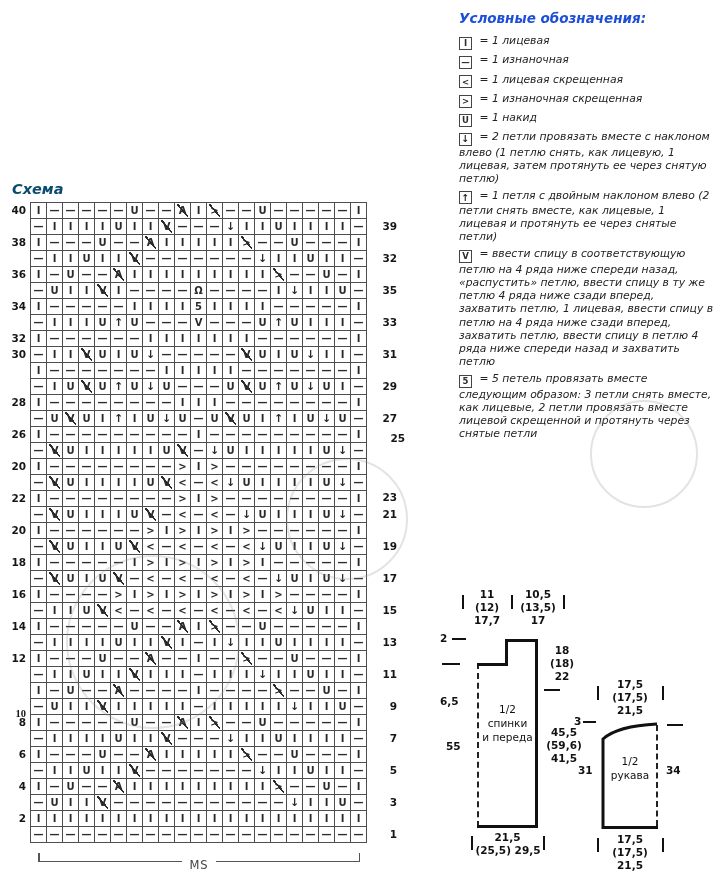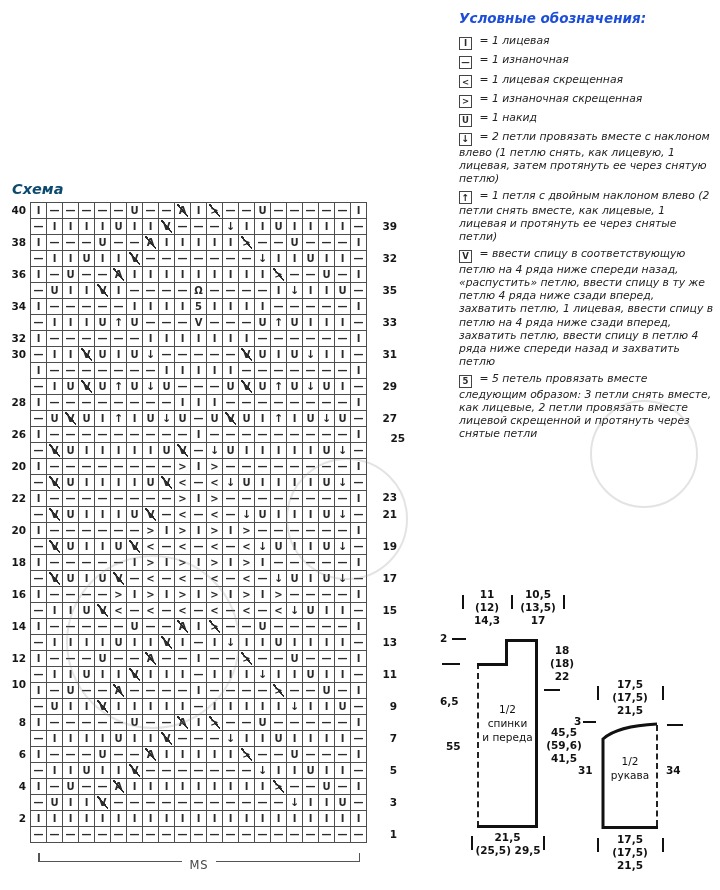--- a/index.html
+++ b/index.html
@@ -2598,21 +2598,21 @@
     <div class="rownum left" style="top: 524px;">20</div>
     <div class="rownum right" style="top: 540px;">19</div>
     <div class="rownum left" style="top: 556px;">18</div>
     <div class="rownum right" style="top: 572px;">17</div>
     <div class="rownum left" style="top: 588px;">16</div>
     <div class="rownum right" style="top: 604px;">15</div>
     <div class="rownum left" style="top: 620px;">14</div>
     <div class="rownum right" style="top: 636px;">13</div>
     <div class="rownum left" style="top: 652px;">12</div>
     <div class="rownum right" style="top: 668px;">11</div>
-    <div class="rownum left" style="top: 678px;">10</div>
+    <div class="rownum left" style="top: 708px; font-family: Liberation Serif, serif;">10</div>
     <div class="rownum right" style="top: 700px;">9</div>
     <div class="rownum left" style="top: 716px;">8</div>
     <div class="rownum right" style="top: 732px;">7</div>
     <div class="rownum left" style="top: 748px;">6</div>
     <div class="rownum right" style="top: 764px;">5</div>
     <div class="rownum left" style="top: 780px;">4</div>
     <div class="rownum right" style="top: 796px;">3</div>
     <div class="rownum left" style="top: 812px;">2</div>
     <div class="rownum right" style="top: 828px;">1</div>
   </div>
@@ -2648,21 +2648,21 @@
           <span class="sym">5</span>
         </span> = 5 петель провязать вместе следующим образом: 3 петли снять вместе, как лицевые, 2 петли про­вязать вместе лицевой скрещенной и протянуть через снятые петли</p>
     </div>
 </div>
 
 <div id="schem">
 
   <div class="mstack" style="left:24px;top:0;width:46px;">
     <div>11</div>
     <div>(12)</div>
-    <div>14,3</div>
+    <div>17,7</div>
   </div>
   <div class="mstack" style="left:74px;top:0;width:48px;">
     <div>10,5</div>
     <div>(13,5)</div>
     <div>17</div>
   </div>
   <div class="tickv" style="left:22px;top:7px;"></div>
   <div class="tickv" style="left:71px;top:7px;"></div>
   <div class="tickv" style="left:123px;top:7px;"></div>
 

